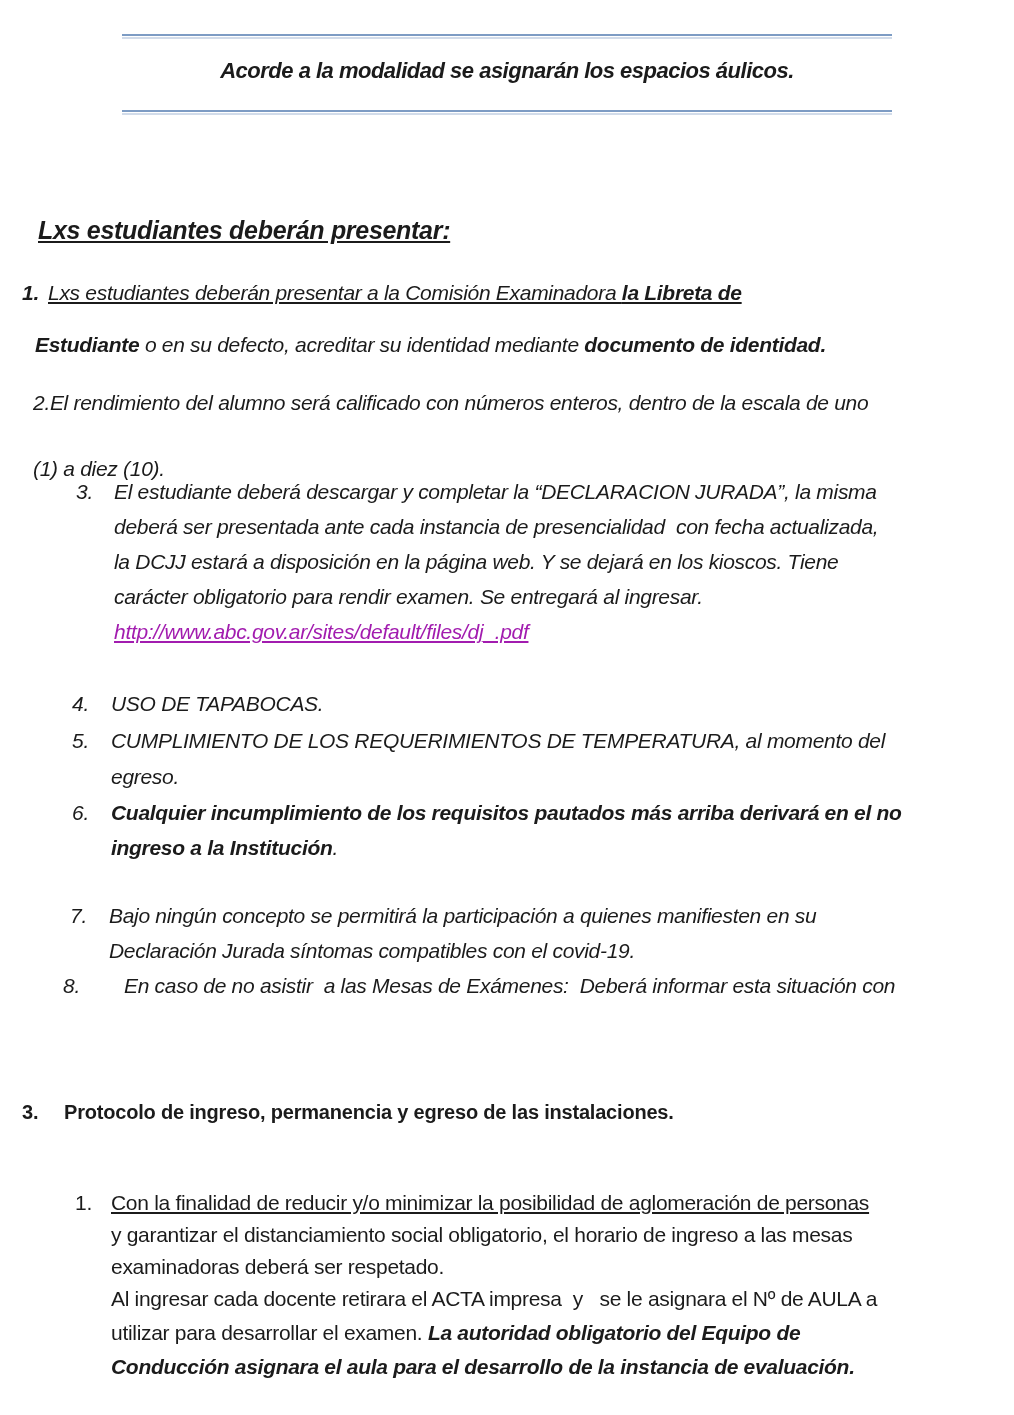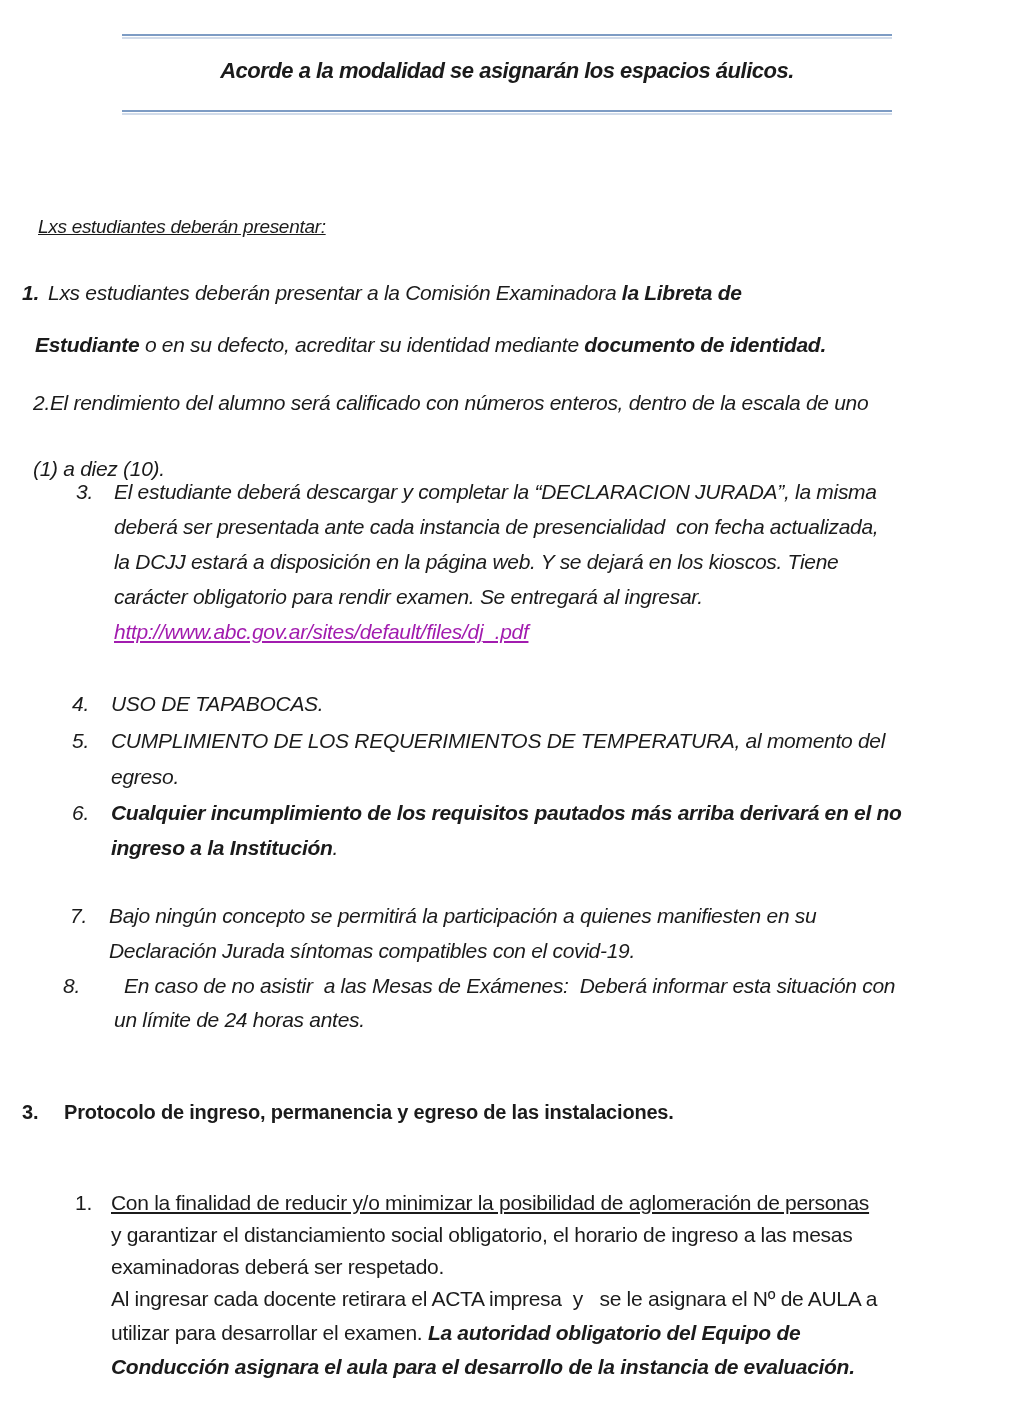--- a/index.html
+++ b/index.html
@@ -26,22 +26,22 @@
     width: 1014px;
     text-align: center;
     font-size: 22px;
     font-weight: bold;
     font-style: italic;
     letter-spacing: -0.5px;
     white-space: pre;
   }
   .heading {
     position: absolute;
-    font-size: 19px;
-    font-weight: normal;
+    font-size: 25px;
+    font-weight: bold;
     font-style: italic;
     text-decoration: underline;
     letter-spacing: -0.3px;
     white-space: pre;
   }
   .t {
     position: absolute;
     font-size: 21px;
     font-style: italic;
     letter-spacing: -0.3px;
@@ -75,21 +75,21 @@
 
 <div class="page">
 
   <div class="rule" style="top:34px;"></div>
   <div class="banner" style="top:58px;">Acorde a la modalidad se asignarán los espacios áulicos.</div>
   <div class="rule" style="top:110px;"></div>
 
   <div class="heading" style="top:216px; left:38px;">Lxs estudiantes deberán presentar:</div>
 
   <div class="t b" style="top:281px; left:22px;">1.</div>
-  <div class="t" style="top:281px; left:48px;"><span>Lxs estudiantes deberán presentar a la Comisión Examinadora </span><span class="b">la Libreta de</span></div>
+  <div class="t" style="top:281px; left:48px;text-decoration:underline;"><span>Lxs estudiantes deberán presentar a la Comisión Examinadora </span><span class="b">la Libreta de</span></div>
   <div class="t" style="top:333px; left:35px;"><span class="b">Estudiante</span><span> o en su defecto, acreditar su identidad mediante </span><span class="b">documento de identidad.</span></div>
 
   <div class="t" style="top:391px; left:33px;">2.El rendimiento del alumno será calificado con números enteros, dentro de la escala de uno</div>
   <div class="t" style="top:425px; left:33px;margin-top:32px;">(1) a diez (10).</div>
 
   <div class="t" style="top:480px; left:76px;">3.</div>
   <div class="t" style="top:480px; left:114px;">El estudiante deberá descargar y completar la “DECLARACION JURADA”, la misma</div>
   <div class="t" style="top:515px; left:114px;">deberá ser presentada ante cada instancia de presencialidad  con fecha actualizada,</div>
   <div class="t" style="top:550px; left:114px;">la DCJJ estará a disposición en la página web. Y se dejará en los kioscos. Tiene</div>
   <div class="t" style="top:585px; left:114px;">carácter obligatorio para rendir examen. Se entregará al ingresar.</div>
@@ -105,21 +105,20 @@
   <div class="t" style="top:801px; left:72px;">6.</div>
   <div class="t b" style="top:801px; left:111px;">Cualquier incumplimiento de los requisitos pautados más arriba derivará en el no</div>
   <div class="t" style="top:836px; left:111px;"><span class="b">ingreso a la Institución</span><span>.</span></div>
 
   <div class="t" style="top:904px; left:70px;">7.</div>
   <div class="t" style="top:904px; left:109px;">Bajo ningún concepto se permitirá la participación a quienes manifiesten en su</div>
   <div class="t" style="top:939px; left:109px;">Declaración Jurada síntomas compatibles con el covid-19.</div>
 
   <div class="t" style="top:974px; left:63px;">8.</div>
   <div class="t" style="top:974px; left:124px;">En caso de no asistir  a las Mesas de Exámenes:  Deberá informar esta situación con</div>
-  <div class="t" style="top:1008px; left:114px;">un límite de 24 horas antes.</div>
 
   <div class="sec-heading" style="top:1101px; left:22px;">3.</div>
   <div class="sec-heading" style="top:1101px; left:64px;">Protocolo de ingreso, permanencia y egreso de las instalaciones.</div>
 
   <div class="t up" style="top:1191px; left:75px;">1.</div>
   <div class="t up" style="top:1191px; left:111px;text-decoration:underline;">Con la finalidad de reducir y/o minimizar la posibilidad de aglomeración de personas</div>
   <div class="t up" style="top:1223px; left:111px;">y garantizar el distanciamiento social obligatorio, el horario de ingreso a las mesas</div>
   <div class="t up" style="top:1255px; left:111px;">examinadoras deberá ser respetado.</div>
   <div class="t up" style="top:1287px; left:111px;">Al ingresar cada docente retirara el ACTA impresa  y   se le asignara el Nº de AULA a</div>
   <div class="t up" style="top:1321px; left:111px;"><span>utilizar para desarrollar el examen. </span><span class="b it">La autoridad obligatorio del Equipo de</span></div>

